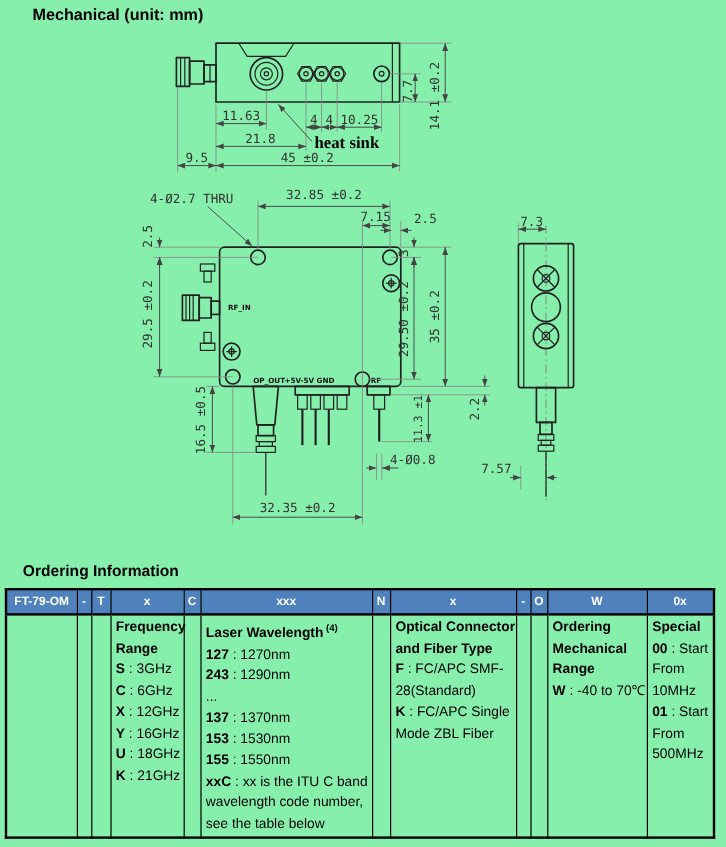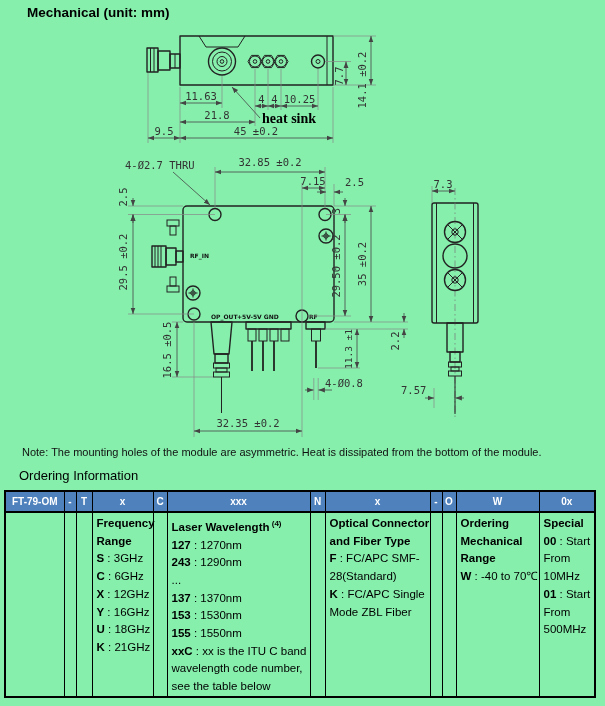--- a/index.html
+++ b/index.html
@@ -1,19 +1,19 @@
 <!DOCTYPE html>
 <html><head>
 <meta charset="utf-8">
 <style>
   html,body{margin:0;padding:0;background:#fff;}
   .page{position:relative;width:605px;height:706px;background:#86efac;font-family:"Liberation Sans",sans-serif;color:#000;overflow:hidden;}
   .mech-title{position:absolute;left:27px;top:5px;font-size:13.5px;font-weight:bold;margin:0;}
   .mech-note{position:absolute;left:22px;top:446px;font-size:11px;margin:0;color:#111;}
-  .order-title{position:absolute;left:19px;top:468px;font-size:13px;font-weight:normal;margin:0;}
+  .order-title{position:absolute;left:19px;top:468px;font-size:13px;font-weight:bold;margin:0;}
   .drawing{position:absolute;left:0;top:0;}
   .part{stroke:#222;stroke-width:1.4;fill:none;stroke-linejoin:round;}
   .thin{stroke:#222;stroke-width:1;fill:none;}
   .pin{stroke:#222;stroke-width:1.8;fill:none;}
   .fiber{stroke:#222;stroke-width:1;fill:none;}
   .ext{stroke:#888;stroke-width:0.7;fill:none;}
   .dim{stroke:#444;stroke-width:0.8;fill:none;marker-start:url(#ar);marker-end:url(#ar);}
   .dimE{stroke:#444;stroke-width:0.8;fill:none;marker-end:url(#ar);}
   .cl{stroke:#777;stroke-width:0.7;stroke-dasharray:7 3 1.5 3;fill:none;}
   .dt{font-family:"DejaVu Sans Mono",monospace;font-size:10.5px;fill:#333;}
@@ -237,21 +237,20 @@
       <line class="ext" x1="432" y1="203" x2="432" y2="186"></line>
       <line class="dim" x1="432" y1="191" x2="455" y2="191"></line>
       <text class="dt" x="443" y="188" text-anchor="middle">7.3</text>
       <line class="ext" x1="434" y1="388" x2="434" y2="408"></line>
       <line class="dimE" x1="425" y1="398" x2="434" y2="398"></line>
       <line class="dimE" x1="464" y1="398" x2="455.5" y2="398"></line>
       <text class="dt" x="401" y="394" text-anchor="start">7.57</text>
     </g>
   </svg>
 
-  <p class="mech-note">Note: The mounting holes of the module are asymmetric. Heat is dissipated from the bottom of the module.</p>
 
   <h2 class="order-title">Ordering Information</h2>
 
   <table class="ot">
     <colgroup>
       <col style="width:59px">
         <col style="width:12px">
         <col style="width:16px">
         <col style="width:61px">
       <col style="width:14px">

